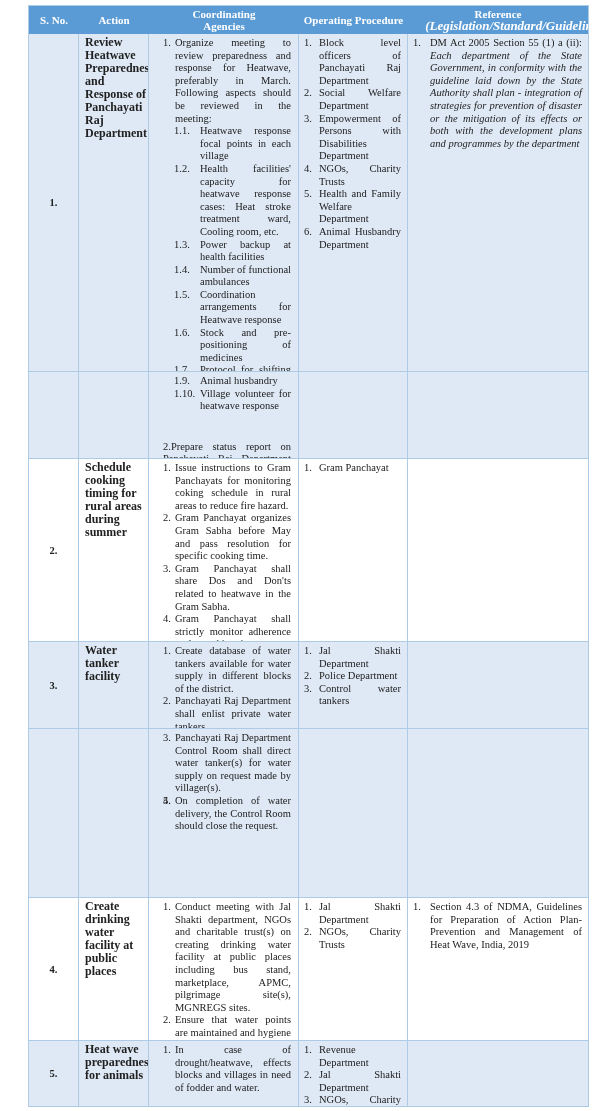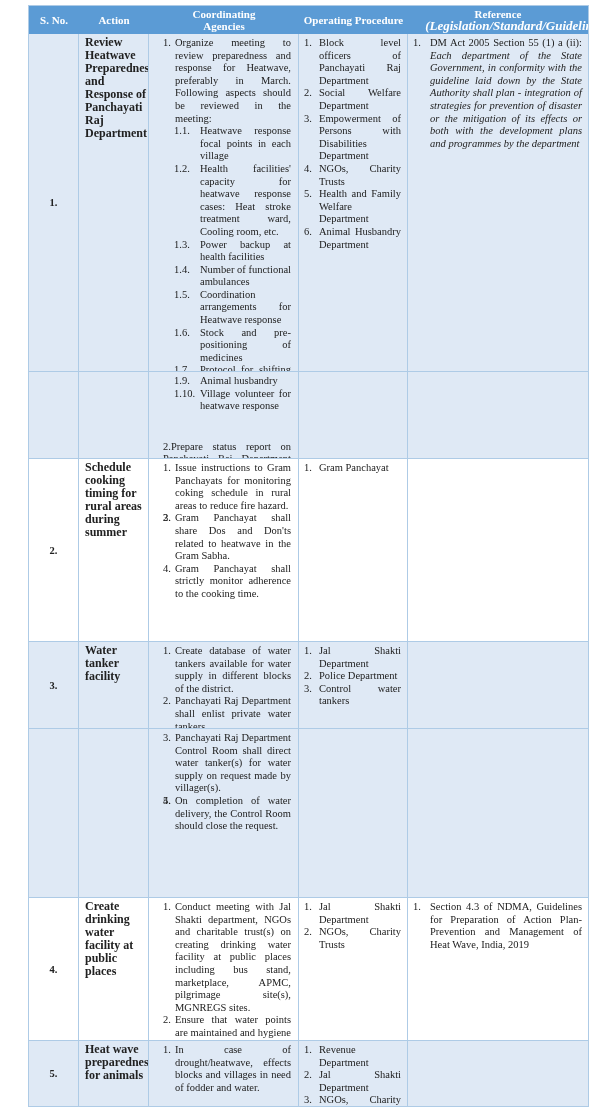--- a/index.html
+++ b/index.html
@@ -103,21 +103,21 @@
 
   <div class="trow" style="height:183px">
     <div class="td sno">
         <span>2.</span>
       </div>
     <div class="td action">
         <span>Schedule cooking timing for rural areas during summer</span>
       </div>
     <div class="td proc">
       <div class="li"><span class="num">1.</span><span>Issue instructions to Gram Panchayats for monitoring coking schedule in rural areas to reduce fire hazard.</span></div>
-      <div class="li"><span class="num">2.</span></div>
+      <div class="li"><span class="num">2.</span><span>Gram Panchayat organizes Gram Sabha before May and pass resolution for specific cooking time.</span></div>
       <div class="li"><span class="num">3.</span><span>Gram Panchayat shall share Dos and Don'ts related to heatwave in the Gram Sabha.</span></div>
       <div class="li"><span class="num">4.</span><span>Gram Panchayat shall strictly monitor adherence to the cooking time.</span></div>
     </div>
     <div class="td coord">
       <div class="li"><span class="num">1.</span><span>Gram Panchayat</span></div>
     </div>
     <div class="td ref"></div>
   </div>
 
   <div class="trow band" style="height:87px">

